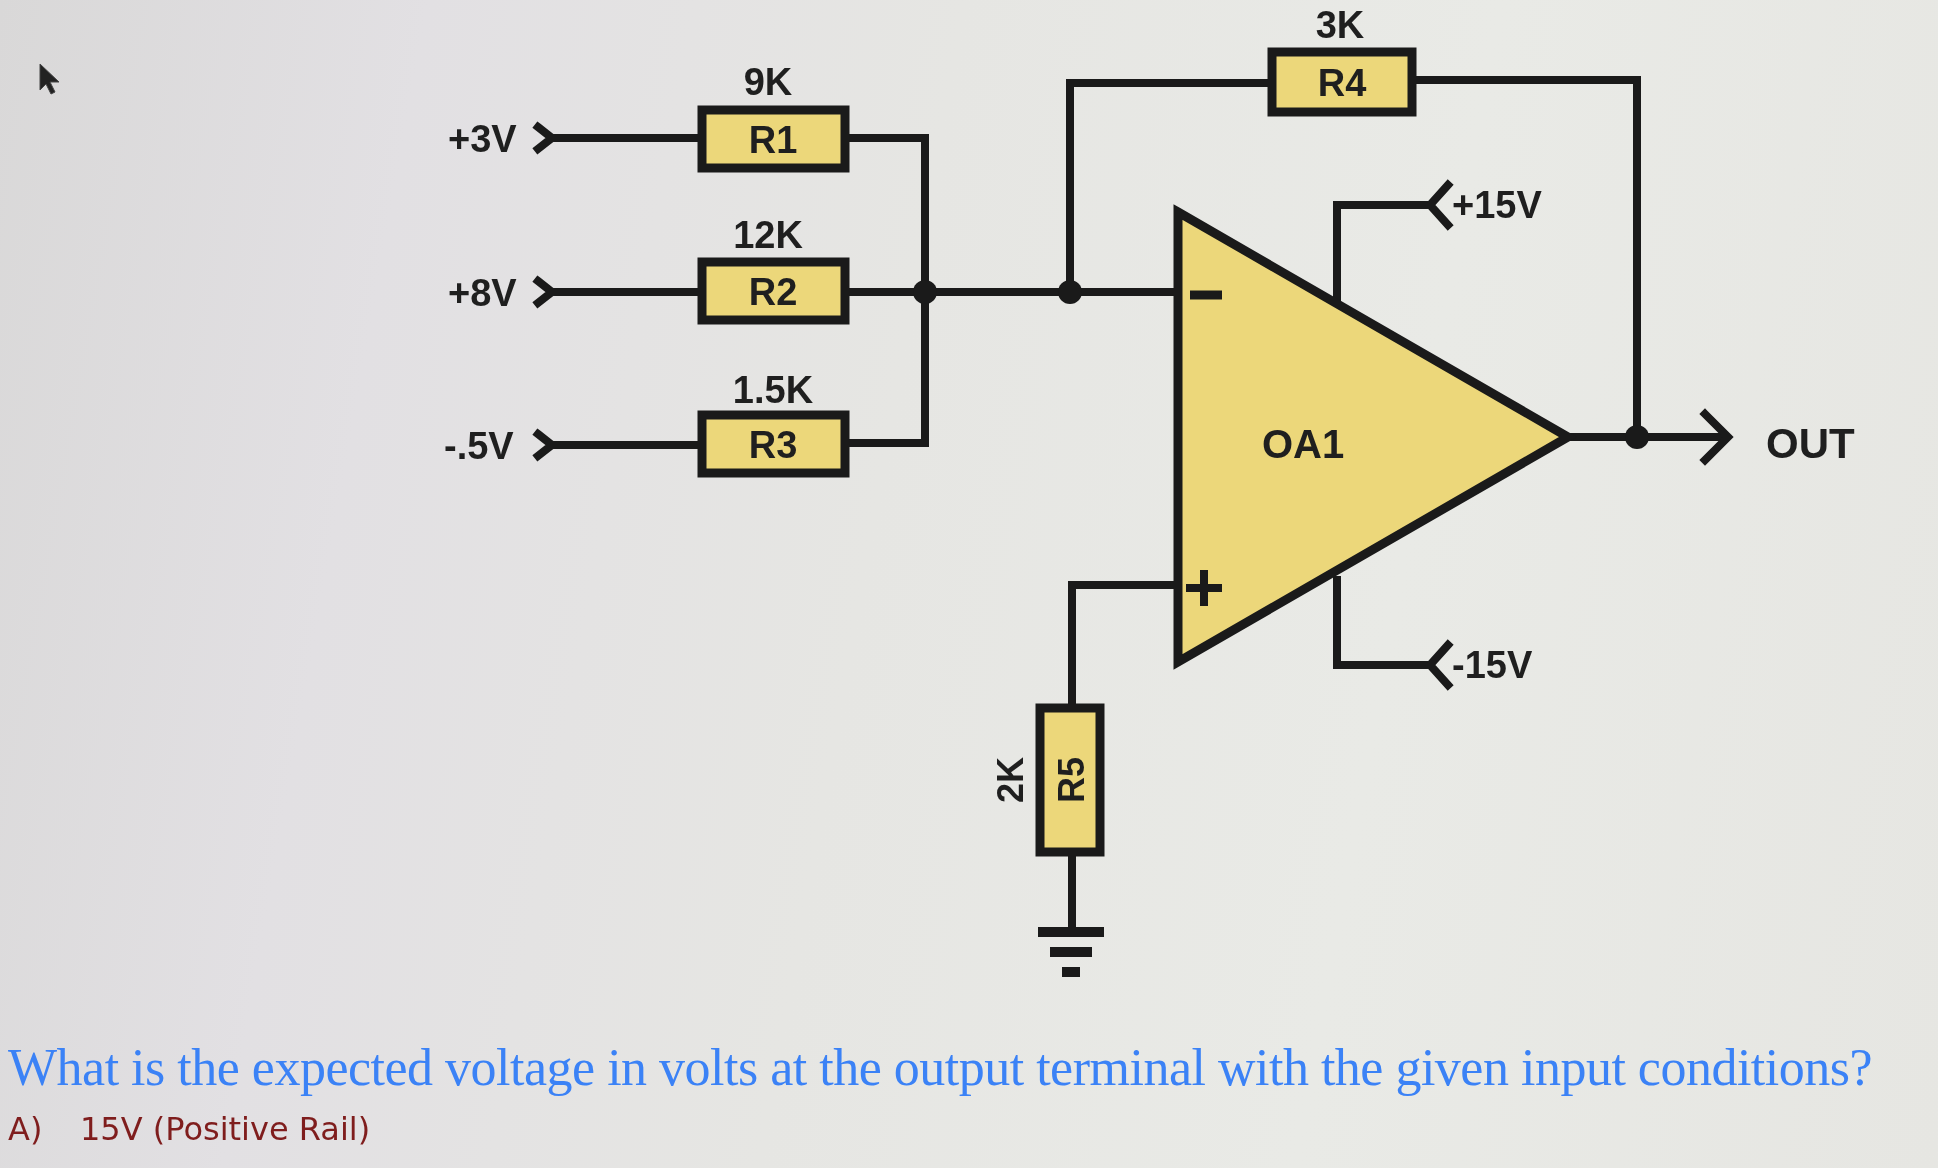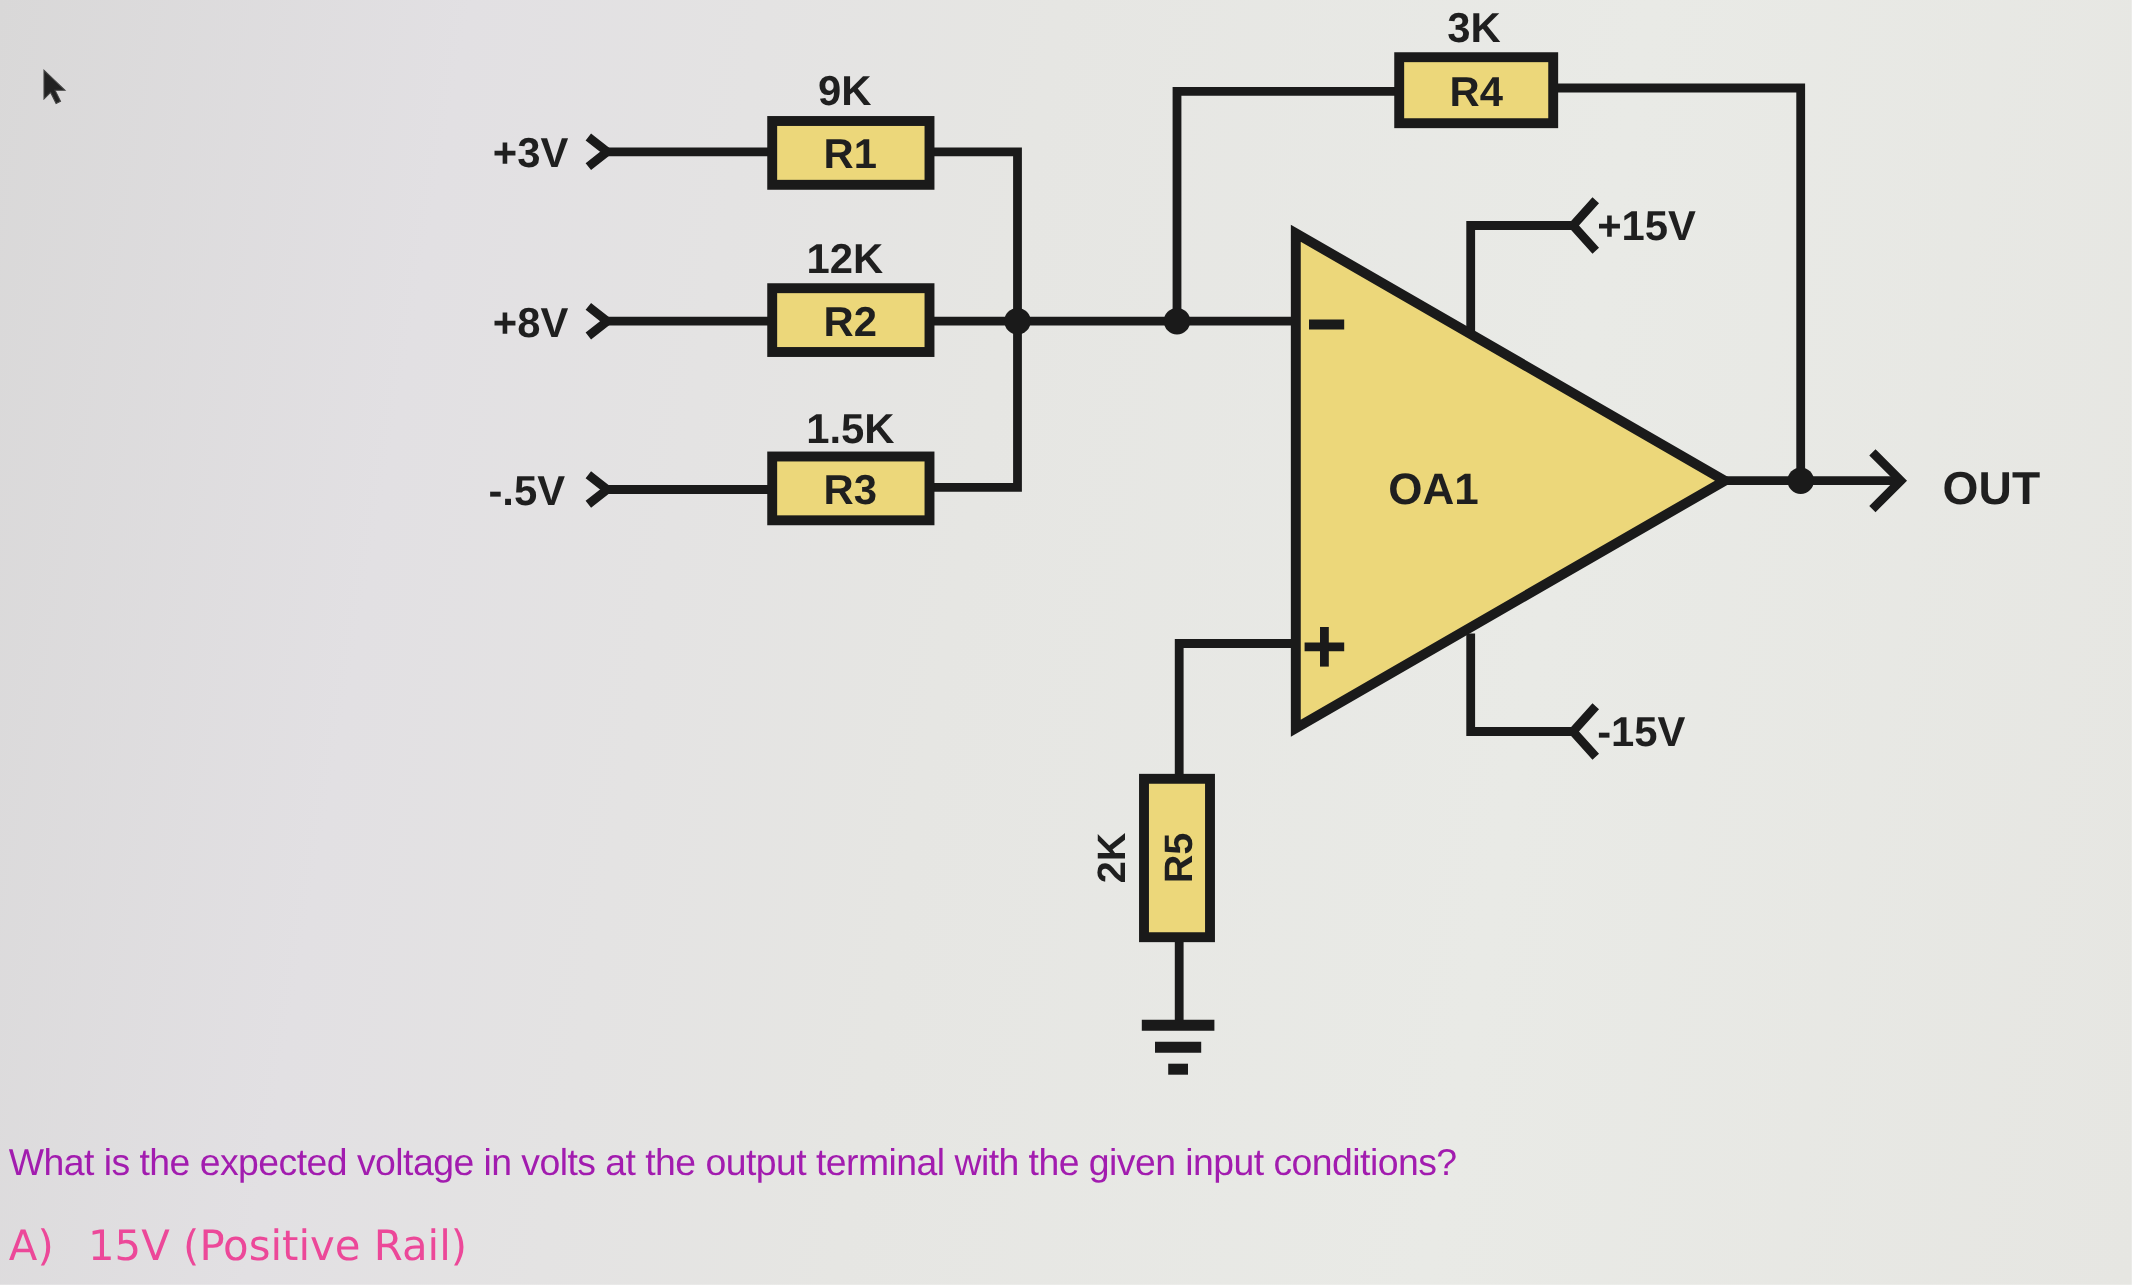--- a/index.html
+++ b/index.html
@@ -10,26 +10,26 @@
     font-family: "Liberation Sans", sans-serif;
   }
   #diagram { position: absolute; left: 0; top: 0; }
   .wire { stroke: #1a1a1a; stroke-width: 8; fill: none; stroke-linecap: square; }
   .res-box { fill: #ecd77a; stroke: #1a1a1a; stroke-width: 9; }
   .opamp { fill: #ecd77a; stroke: #1a1a1a; stroke-width: 9; stroke-linejoin: miter; }
   .dot { fill: #1a1a1a; }
   .lbl { font-family: "Liberation Sans", sans-serif; font-weight: bold; fill: #1f1f1f; }
   .question {
     position: absolute; left: 8px; top: 1038px;
-    font-family: Liberation Sans, sans-serif; font-size: 34px; color: #a21caf;
+    font-family: Liberation Serif, serif; font-size: 52px; color: #3b82f6;
     letter-spacing: -0.5px; white-space: nowrap;
   }
   .answer {
     position: absolute; left: 8px; top: 1110px;
-    font-family: "DejaVu Sans", sans-serif; font-size: 38px; color: #ec4899;
+    font-family: "DejaVu Sans", sans-serif; font-size: 32px; color: #7f1d1d;
     white-space: nowrap;
   }
   .answer .opt-letter { display: inline-block; width: 72px; }
   .cursor { position: absolute; left: 38px; top: 62px; }
 </style>
 </head>
 <body>
 
 <svg class="cursor" width="26" height="34" viewBox="0 0 26 34">
   <path d="M2 2 L2 28 L8 22 L13 32 L17 30 L12 20 L21 20 Z" fill="#222" stroke="#444" stroke-width="1"></path>

